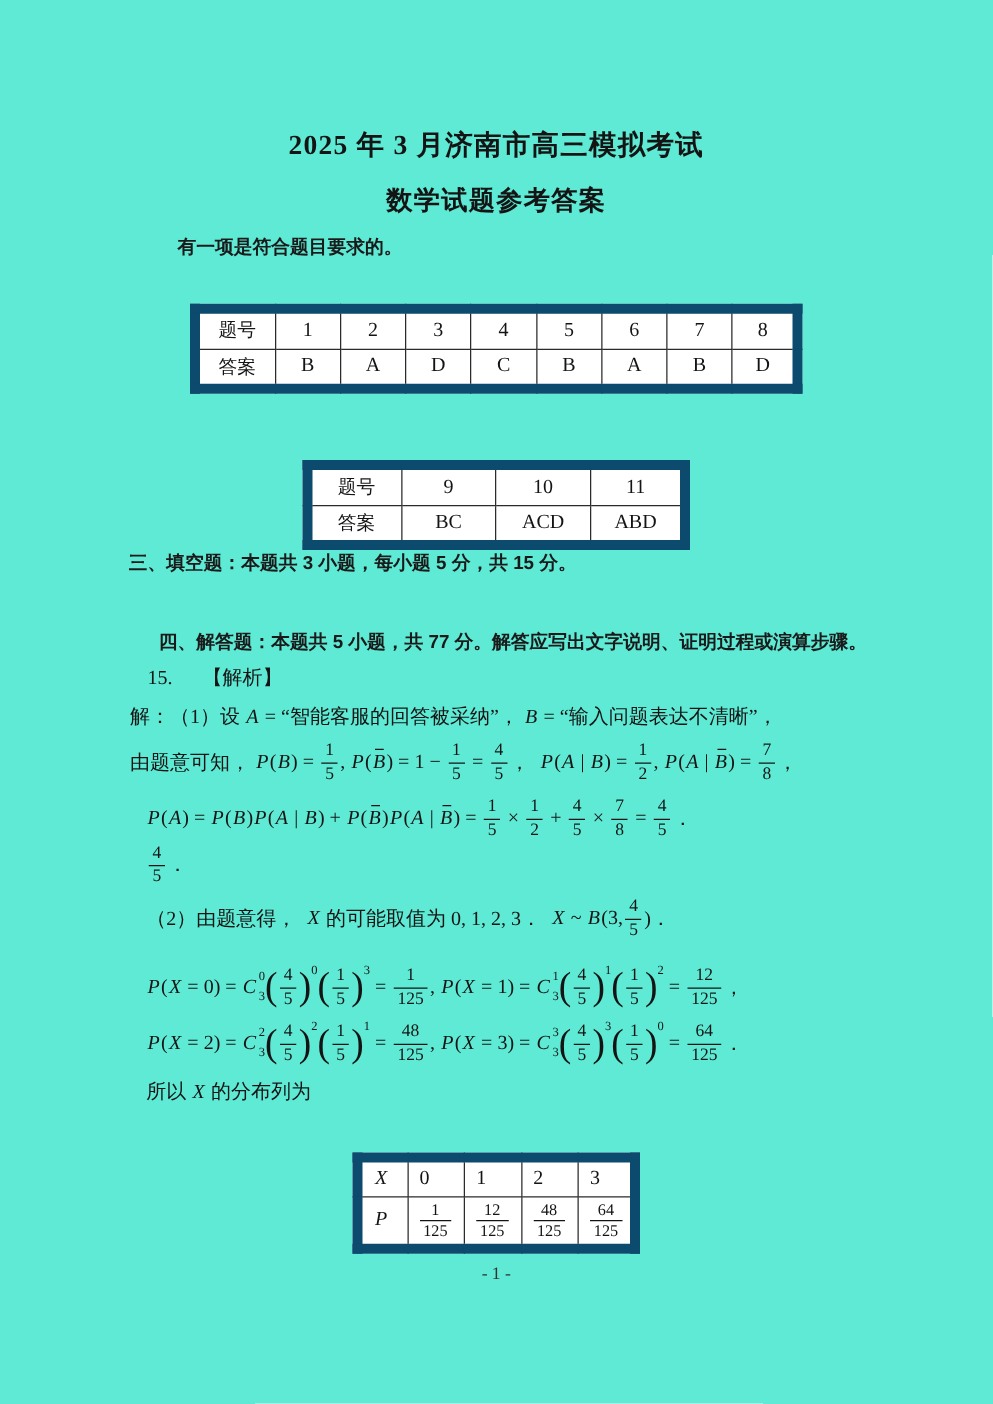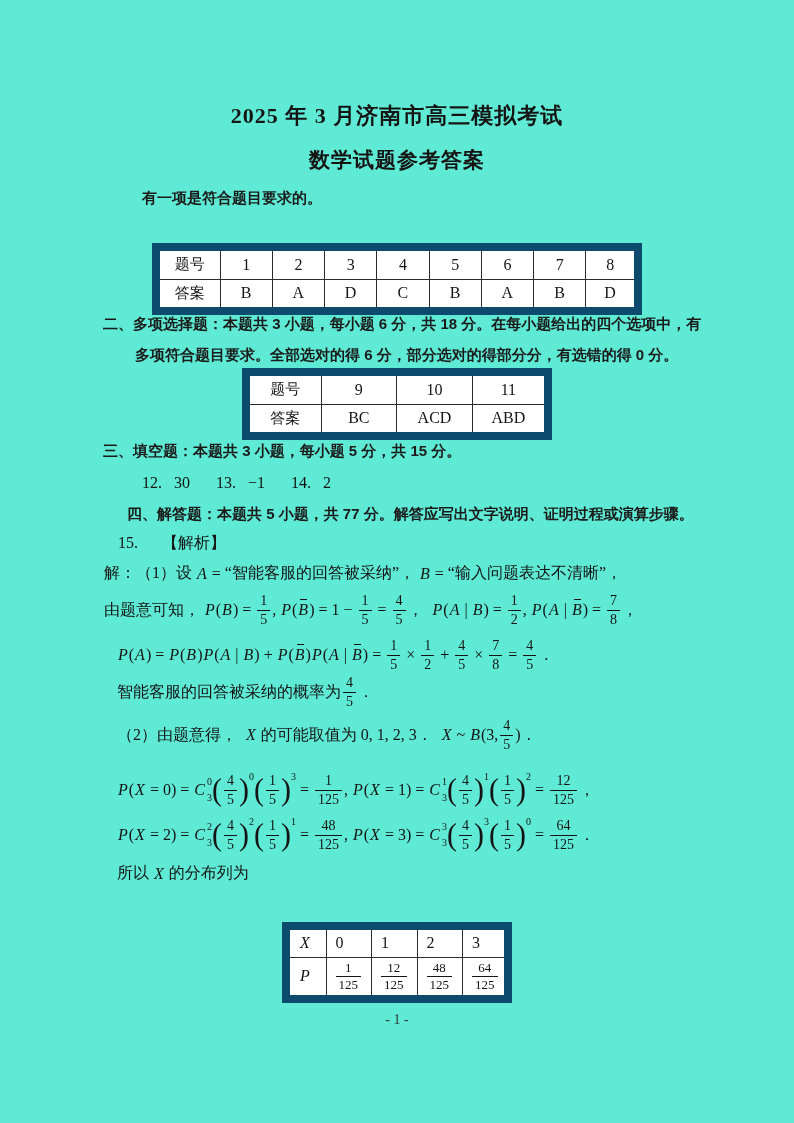--- a/index.html
+++ b/index.html
@@ -92,24 +92,20 @@
       <td>D</td>
       <td>C</td>
       <td>B</td>
       <td>A</td>
       <td>B</td>
       <td>D</td>
     </tr>
   </tbody>
     </table>
 
-  <div class="abs shead" style="top:308px;">
-    <div>二、多项选择题：本题共 3 小题，每小题 6 分，共 18 分。在每小题给出的四个选项中，有</div>
-    <div style="padding-left:32px;">多项符合题目要求。全部选对的得 6 分，部分选对的得部分分，有选错的得 0 分。</div>
-  </div>
 
   <table class="qt" id="table2" style="left:242px;top:368px;width:310px;">
     <colgroup>
         <col style="width:75px">
         <col>
         <col>
         <col>
       </colgroup>
     <tbody>
         <tr style="height:32px;">
@@ -122,36 +118,31 @@
       <td class="zh">答案</td>
       <td>BC</td>
       <td>ACD</td>
       <td>ABD</td>
     </tr>
   </tbody>
     </table>
 
   <div class="abs shead" style="top:435px;">三、填空题：本题共 3 小题，每小题 5 分，共 15 分。</div>
 
-  <div class="abs ansline" style="left:142px;top:467px;">
-    <span class="ans"><span class="ans-no">12.</span><span>30</span></span>
-    <span class="ans"><span class="ans-no">13.</span><span>−1</span></span>
-    <span class="ans"><span class="ans-no">14.</span><span>2</span></span>
-  </div>
 
   <div class="abs shead" style="top:498px;margin-left:24px;">四、解答题：本题共 5 小题，共 77 分。解答应写出文字说明、证明过程或演算步骤。</div>
 
   <div class="abs p15" style="left:118px;top:527px;">
     <span>15.</span><span class="tag">【解析】</span>
   </div>
 
   <div class="abs mline" style="left:104px;top:558px;height:31px;text-align:right;"><span class="mx">解：（1）设 </span><span class="mv">A</span><span class="mo">=</span><span class="mx">“智能客服的回答被采纳”， </span><span class="mv">B</span><span class="mo">=</span><span class="mx">“输入问题表达不清晰”，</span></div>
   <div class="abs mline" style="left:104px;top:588px;height:44px;"><span class="mx">由题意可知， </span><span class="mv">P</span><span class="mx">(</span><span class="mv">B</span><span class="mx">)</span><span class="mo">=</span><span class="frac"><span class="fn">1</span><span class="fd">5</span></span><span class="mx">, </span><span class="mv">P</span><span class="mx">(</span><span class="mv ob">B</span><span class="mx">)</span><span class="mo">=</span><span class="mx">1</span><span class="mo">−</span><span class="frac"><span class="fn">1</span><span class="fd">5</span></span><span class="mo">=</span><span class="frac"><span class="fn">4</span><span class="fd">5</span></span><span class="mx">，  </span><span class="mv">P</span><span class="mx">(</span><span class="mv">A</span><span class="mx"> | </span><span class="mv">B</span><span class="mx">)</span><span class="mo">=</span><span class="frac"><span class="fn">1</span><span class="fd">2</span></span><span class="mx">, </span><span class="mv">P</span><span class="mx">(</span><span class="mv">A</span><span class="mx"> | </span><span class="mv ob">B</span><span class="mx">)</span><span class="mo">=</span><span class="frac"><span class="fn">7</span><span class="fd">8</span></span><span class="mx">，</span></div>
   <div class="abs mline" style="left:117px;top:633px;height:44px;"><span class="mv">P</span><span class="mx">(</span><span class="mv">A</span><span class="mx">)</span><span class="mo">=</span><span class="mv">P</span><span class="mx">(</span><span class="mv">B</span><span class="mx">)</span><span class="mv">P</span><span class="mx">(</span><span class="mv">A</span><span class="mx"> | </span><span class="mv">B</span><span class="mx">)</span><span class="mo">+</span><span class="mv">P</span><span class="mx">(</span><span class="mv ob">B</span><span class="mx">)</span><span class="mv">P</span><span class="mx">(</span><span class="mv">A</span><span class="mx"> | </span><span class="mv ob">B</span><span class="mx">)</span><span class="mo">=</span><span class="frac"><span class="fn">1</span><span class="fd">5</span></span><span class="mo">×</span><span class="frac"><span class="fn">1</span><span class="fd">2</span></span><span class="mo">+</span><span class="frac"><span class="fn">4</span><span class="fd">5</span></span><span class="mo">×</span><span class="frac"><span class="fn">7</span><span class="fd">8</span></span><span class="mo">=</span><span class="frac"><span class="fn">4</span><span class="fd">5</span></span><span class="mx">．</span></div>
-  <div class="abs mline" style="left:117px;top:670px;height:44px;"><span class="mx">智能客服的回答被采纳的概率为</span><span class="frac"><span class="fn">4</span><span class="fd">5</span></span><span class="mx">．</span></div>
+  <div class="abs mline" style="left:117px;top:670px;height:44px;"><span class="frac"><span class="fn">4</span><span class="fd">5</span></span><span class="mx">．</span></div>
   <div class="abs mline" style="left:117px;top:713px;height:44px;"><span class="mx">（2）由题意得，  </span><span class="mv">X</span><span class="mx"> 的可能取值为 0, 1, 2, 3．  </span><span class="mv">X</span><span class="mo">~</span><span class="mv">B</span><span class="mx">(3,</span><span class="frac"><span class="fn">4</span><span class="fd">5</span></span><span class="mx">)．</span></div>
   <div class="abs mline" style="left:117px;top:768px;height:44px;"><span class="mv">P</span><span class="mx">(</span><span class="mv">X</span><span class="mo">=</span><span class="mx">0</span><span class="mx">)</span><span class="mo">=</span><span class="mc"><span class="mv">C</span><span class="cs"><span>0</span><span>3</span></span></span><span class="bp">(</span><span class="frac"><span class="fn">4</span><span class="fd">5</span></span><span class="bp">)</span><span class="msup">0</span><span class="bp">(</span><span class="frac"><span class="fn">1</span><span class="fd">5</span></span><span class="bp">)</span><span class="msup">3</span><span class="mo">=</span><span class="frac"><span class="fn">1</span><span class="fd">125</span></span><span class="mx">, </span><span class="mv">P</span><span class="mx">(</span><span class="mv">X</span><span class="mo">=</span><span class="mx">1</span><span class="mx">)</span><span class="mo">=</span><span class="mc"><span class="mv">C</span><span class="cs"><span>1</span><span>3</span></span></span><span class="bp">(</span><span class="frac"><span class="fn">4</span><span class="fd">5</span></span><span class="bp">)</span><span class="msup">1</span><span class="bp">(</span><span class="frac"><span class="fn">1</span><span class="fd">5</span></span><span class="bp">)</span><span class="msup">2</span><span class="mo">=</span><span class="frac"><span class="fn">12</span><span class="fd">125</span></span><span class="mx">，</span></div>
   <div class="abs mline" style="left:117px;top:813px;height:44px;"><span class="mv">P</span><span class="mx">(</span><span class="mv">X</span><span class="mo">=</span><span class="mx">2</span><span class="mx">)</span><span class="mo">=</span><span class="mc"><span class="mv">C</span><span class="cs"><span>2</span><span>3</span></span></span><span class="bp">(</span><span class="frac"><span class="fn">4</span><span class="fd">5</span></span><span class="bp">)</span><span class="msup">2</span><span class="bp">(</span><span class="frac"><span class="fn">1</span><span class="fd">5</span></span><span class="bp">)</span><span class="msup">1</span><span class="mo">=</span><span class="frac"><span class="fn">48</span><span class="fd">125</span></span><span class="mx">, </span><span class="mv">P</span><span class="mx">(</span><span class="mv">X</span><span class="mo">=</span><span class="mx">3</span><span class="mx">)</span><span class="mo">=</span><span class="mc"><span class="mv">C</span><span class="cs"><span>3</span><span>3</span></span></span><span class="bp">(</span><span class="frac"><span class="fn">4</span><span class="fd">5</span></span><span class="bp">)</span><span class="msup">3</span><span class="bp">(</span><span class="frac"><span class="fn">1</span><span class="fd">5</span></span><span class="bp">)</span><span class="msup">0</span><span class="mo">=</span><span class="frac"><span class="fn">64</span><span class="fd">125</span></span><span class="mx">．</span></div>
   <div class="abs mline" style="left:117px;top:858px;height:31px;"><span class="mx">所以 </span><span class="mv">X</span><span class="mx"> 的分布列为</span></div>
 
   <table class="qt dist" style="left:282px;top:922px;width:230px;">
     <colgroup>
         <col style="width:40px">
         <col>
         <col>

